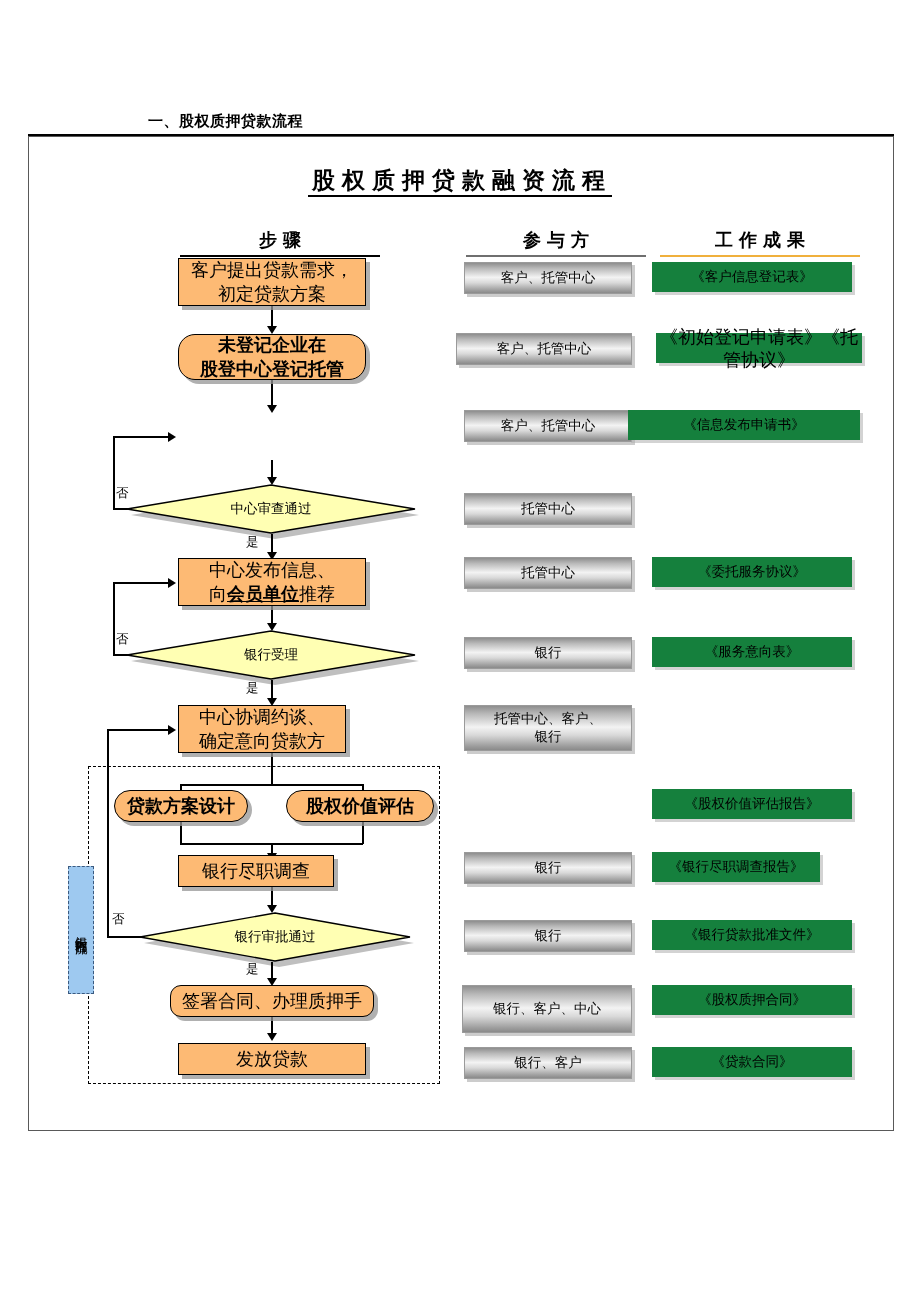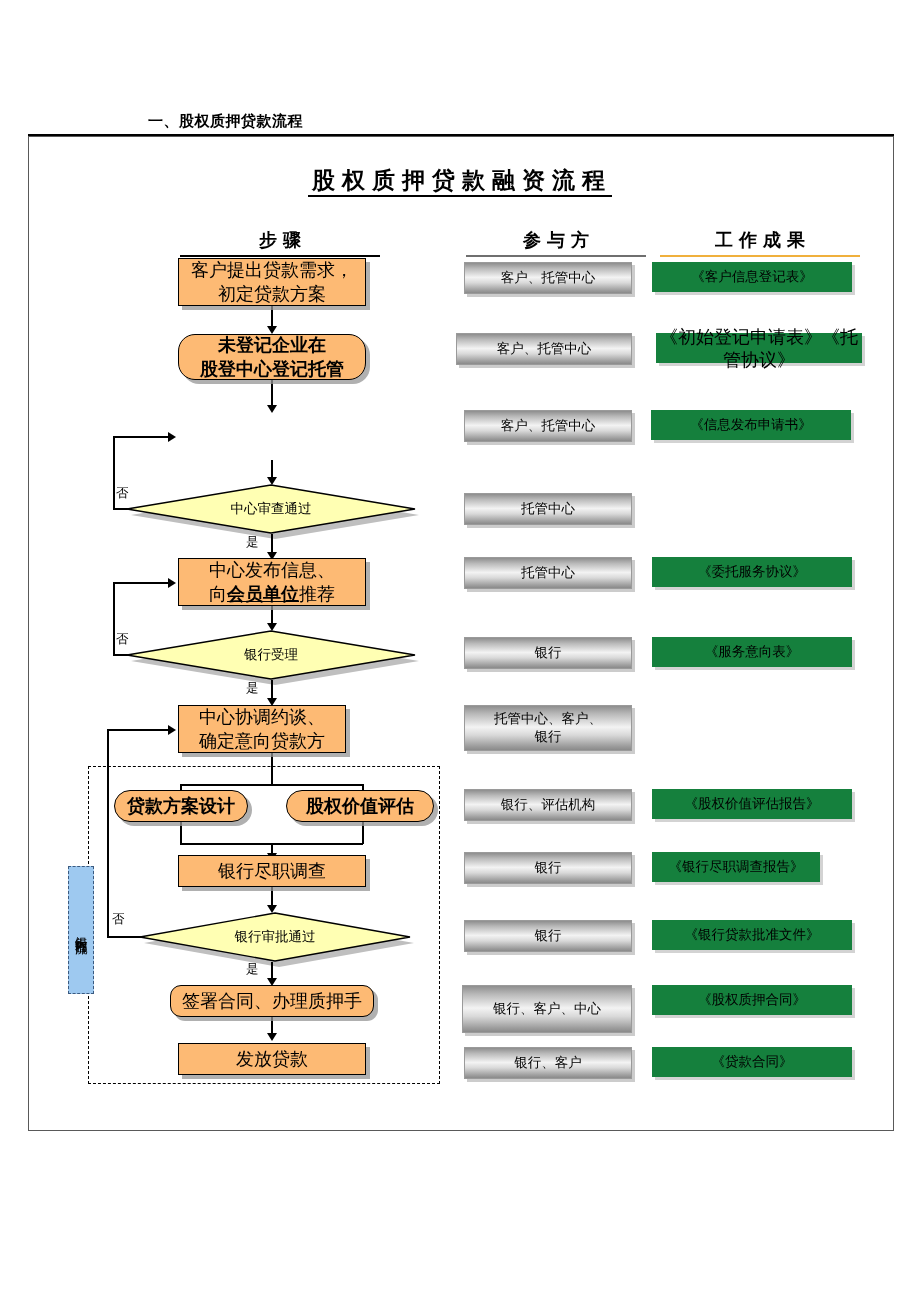--- a/index.html
+++ b/index.html
@@ -290,21 +290,21 @@
   <div class="node rounded" style="left:286px; top:790px; width:148px; height:32px;">
     <span class="lbl">股权价值评估</span>
   </div>
 
   <div class="vline" style="left:180px; top:822px; height:22px;"></div>
   <div class="vline" style="left:362px; top:822px; height:22px;"></div>
   <div class="hline" style="left:180px; top:843px; width:183px;"></div>
   <div class="vline" style="left:271px; top:843px; height:15px;"></div>
   <div class="arrow-d" style="left:267px; top:853px;"></div>
 
-  <div class="node" style="left:178px; top:855px; width:188px; height:32px;">
+  <div class="node" style="left:178px; top:855px; width:156px; height:32px;">
     <span class="lbl">银行尽职调查</span>
   </div>
   <div class="vline" style="left:271px; top:887px; height:22px;"></div>
   <div class="arrow-d" style="left:267px; top:905px;"></div>
 
   <svg style="position:absolute;left:143px;top:918px;width:272px;height:50px;z-index:2;">
     <polygon points="136,1 271,25 136,49 1,25" fill="#bfbfbf"></polygon>
   </svg>
   <div class="diamond-wrap" style="left:139px; top:912px; width:272px; height:50px;">
     <svg width="272" height="50" viewBox="0 0 272 50">
@@ -356,23 +356,20 @@
   <div class="party" style="left:464px; top:637px; width:168px; height:32px;">
     <span>银行</span>
     </div>
 
   <div class="party" style="left:464px; top:705px; width:168px; height:46px;">
     <span>
       <span>托管中心、客户、</span><br><span>银行</span>
     </span>
     </div>
 
-  <div class="party" style="left:464px; top:789px; width:168px; height:32px;">
-    <span>银行、评估机构</span>
-    </div>
 
   <div class="party" style="left:464px; top:852px; width:168px; height:32px;">
     <span>银行</span>
     </div>
 
   <div class="party" style="left:464px; top:920px; width:168px; height:32px;">
     <span>银行</span>
     </div>
 
   <div class="party" style="left:462px; top:985px; width:170px; height:48px;">
@@ -384,21 +381,21 @@
     </div>
 
   <div class="result" style="left:652px; top:262px; width:200px; height:30px;">
     <span>《客户信息登记表》</span>
     </div>
 
   <div class="result" style="left:632px; top:333px; width:206px; height:30px; font-size:18px;margin-left:24px;">
     <span>《初始登记申请表》《托管协议》</span>
     </div>
 
-  <div class="result" style="left:651px; top:410px; width:200px; height:30px;">
+  <div class="result" style="left:628px; top:410px; width:232px; height:30px;">
     <span>《信息发布申请书》</span>
     </div>
 
   <div class="result" style="left:652px; top:557px; width:200px; height:30px;">
     <span>《委托服务协议》</span>
     </div>
 
   <div class="result" style="left:652px; top:637px; width:200px; height:30px;">
     <span>《服务意向表》</span>
     </div>

